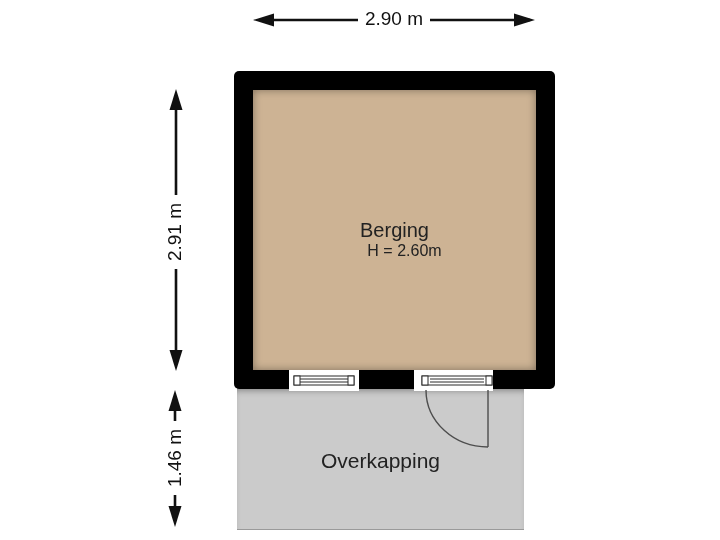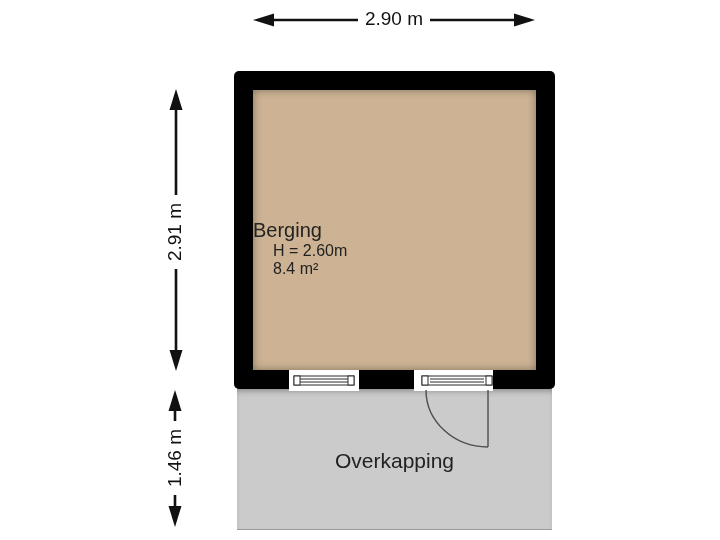--- a/index.html
+++ b/index.html
@@ -22,21 +22,21 @@
     align-items: center;
     justify-content: center;
     font-size: 19px;
     color: var(--color-dimension, #111);
     white-space: nowrap;
   }
   .pill.vertical { transform: rotate(-90deg); }
   .outdoor {
     position: absolute;
     left: 237px; top: 388px;
-    width: 315px; height: 141px;
+    width: 287px; height: 141px;
     background: var(--color-outdoor, #cbcbcb);
     box-shadow: inset 0 6px 7px -4px rgba(0,0,0,0.40);
     border-bottom: 1px solid #9a9a9a;
     display: flex;
     align-items: center;
     justify-content: center;
   }
   .outdoor-label {
     font-size: 21px;
     color: var(--color-text, #222);
@@ -51,21 +51,21 @@
   }
   .floor {
     position: absolute;
     inset: 19px;
     background: var(--color-floor, #cdb394);
     box-shadow: inset 0 0 9px rgba(0,0,0,0.38);
   }
   .room-text {
     position: absolute;
     left: 0; right: 0; top: 129px;
-    text-align: left;
+    text-align: center;
     color: var(--color-text, #222);
   }
   .room-name { font-size: 20px; line-height: 23px; }
   .room-sub  { font-size: 16px; line-height: 18px; margin-left: 20px; }
   .openings-svg { position: absolute; left: 234px; top: 364px; }
   .openings-svg .frame { fill: #ffffff; }
   .openings-svg .glass-band { fill: #ffffff; stroke: #2a2a2a; stroke-width: 1; }
   .openings-svg .glass-line { stroke: #2a2a2a; stroke-width: 1; }
   .openings-svg .door { stroke: #4d4d4d; stroke-width: 1.4; fill: none; }
 </style>
@@ -76,21 +76,20 @@
 
   <div class="outdoor">
     <span class="outdoor-label">Overkapping</span>
   </div>
 
   <div class="room">
     <div class="floor">
       <div class="room-text">
         <div class="room-name">Berging</div>
         <div class="room-sub">H = 2.60m</div>
-        <div class="room-sub">8.4 m²</div>
       </div>
     </div>
   </div>
 
   <svg class="openings-svg" width="321" height="96" viewBox="0 0 321 96">
 
     <g>
       <rect class="frame" x="55" y="6" width="70" height="21"></rect>
       <rect class="glass-band" x="60" y="12" width="60" height="9"></rect>
       <line class="glass-line" x1="66" y1="15" x2="114" y2="15"></line>

